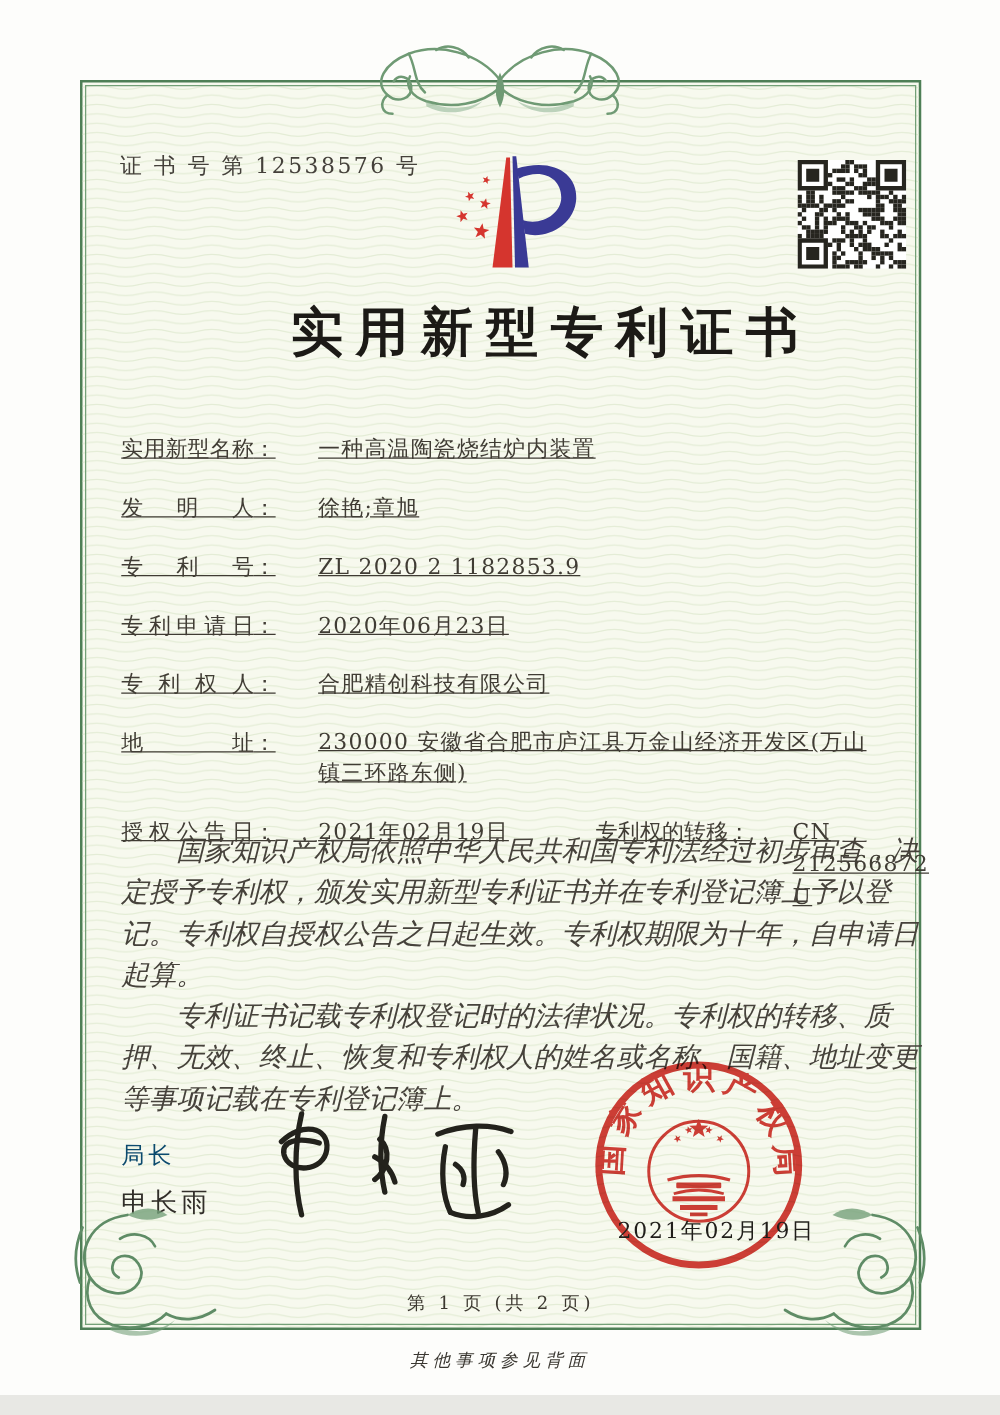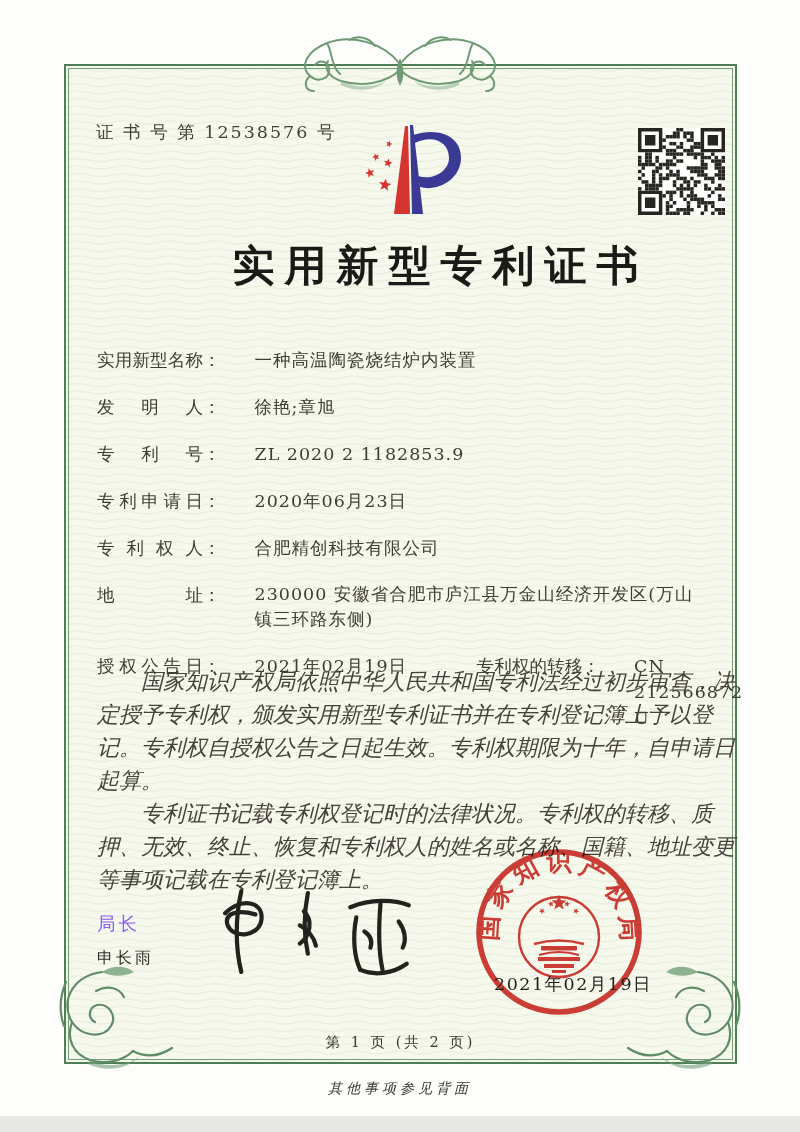--- a/index.html
+++ b/index.html
@@ -16,34 +16,34 @@
   .orn-bl{left:44px;top:958px;width:132px;height:114px;}
   .orn-br{left:624px;top:958px;width:132px;height:114px;transform:scaleX(-1);}
   
   .cert-no{position:absolute;left:30px;top:54px;font-size:17.5px;letter-spacing:2px;color:#44403a;}
   .logo{position:absolute;left:283px;top:55px;width:116px;height:97px;}
   .qr{position:absolute;left:572px;top:62px;width:87px;height:87px;}
   .title{position:absolute;left:0;top:172px;width:100%;text-align:center;
          font-size:42px;font-weight:bold;letter-spacing:10px;color:#1c1a16;margin-left:40px;}
   
   .fields{position:absolute;left:31px;top:281px;width:612px;}
-  .frow{display:flex;align-items:flex-start;line-height:26px;margin-bottom:21px;font-size:17.5px;}
+  .frow{display:flex;align-items:flex-start;line-height:26px;margin-bottom:21px;font-size:17.5px;text-decoration:underline;}
   .flabel{flex:none;width:106px;text-align:justify;text-align-last:justify;color:#413d35;}
   .fcolon{flex:none;margin-right:11px;color:#413d35;}
   .fvalue{color:#403c34;letter-spacing:1px;margin-left:23px;}
   .fvalue.fixed{flex:none;width:196px;}
   .flabel.second{margin-left:26px;}
   .frow.addr .fvalue{max-width:468px;line-height:25px;}
   
   .paras{position:absolute;left:31px;top:599px;width:643px;font-size:22px;
          line-height:33px;font-style:italic;color:#46423b;}
   .para{margin:0;text-indent:2em;}
   
-  .director-title{position:absolute;left:31px;top:845px;font-size:18.5px;color:#8b5cf6;letter-spacing:3px;}
-  .director-name{position:absolute;left:31px;top:882px;font-size:16px;color:#312e29;letter-spacing:3px;}
+  .director-title{position:absolute;left:31px;top:845px;font-size:18.5px;color:#0c4a6e;letter-spacing:3px;}
+  .director-name{position:absolute;left:31px;top:882px;font-size:21px;color:#312e29;letter-spacing:3px;}
   .sig{position:absolute;left:145px;top:810px;width:222px;height:108px;}
   .seal{position:absolute;left:408px;top:781px;width:170px;height:170px;mix-blend-mode:multiply;opacity:.93;}
   .seal-date{position:absolute;left:428px;top:906px;font-size:17.5px;letter-spacing:1.5px;color:#201e1a;z-index:4;}
   .page-num{position:absolute;left:0;top:967px;width:100%;text-align:center;
             font-size:14.5px;letter-spacing:3px;color:#3c3830;}
   
   .back-note{position:absolute;left:0;top:1080px;width:100%;text-align:center;
              font-size:14px;font-style:italic;letter-spacing:4px;color:#3a3731;}
 </style>
 </head>

